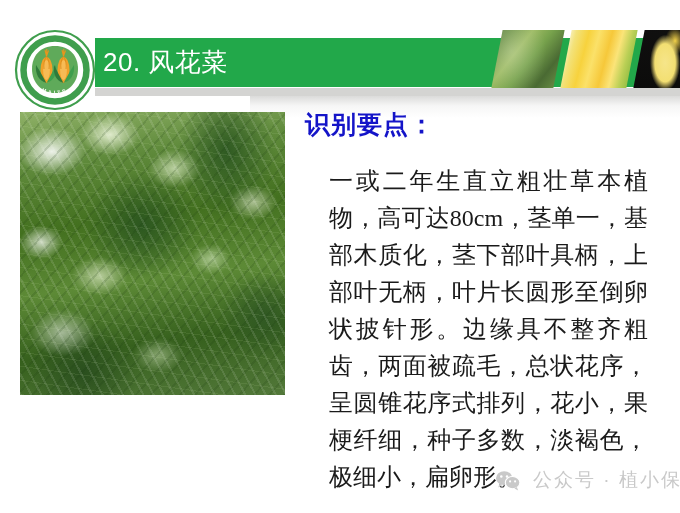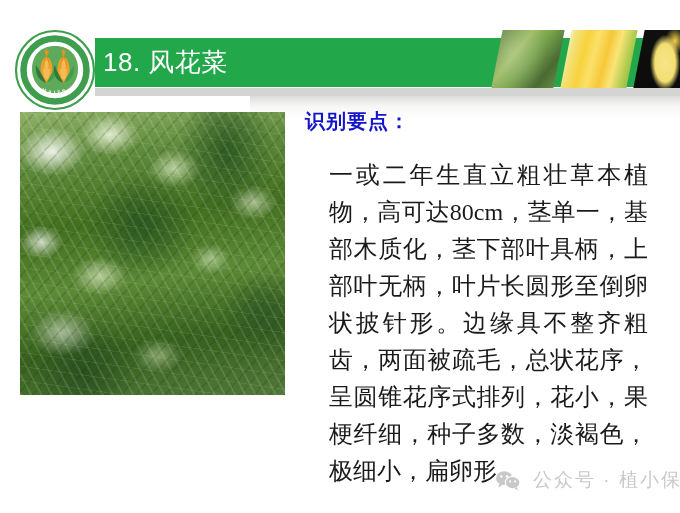--- a/index.html
+++ b/index.html
@@ -169,21 +169,21 @@
   #text-col {
     position: absolute;
     left: 305px;
     top: 108px;
     width: 355px;
   }
   #section-heading {
     color: #1414c8;
     font-family: "Liberation Sans", sans-serif;
     font-weight: bold;
-    font-size: 20px;
+    font-size: 25px;
     letter-spacing: 1px;
     margin: 0 0 22px 0;
   }
   #body-text {
     color: #1a1a1a;
     font-family: "Liberation Serif", serif;
     font-size: 24px;
     line-height: 37px;
     letter-spacing: 0px;
     text-align: justify;
@@ -211,21 +211,21 @@
   }
 </style>
 </head>
 <body>
 
 <div id="slide">
 
   <div id="header">
 
     <div id="title-banner">
-      <div id="title-text">18. 风花菜</div>
+      <div id="title-text">20. 风花菜</div>
     </div>
 
     <div id="gray-strip"></div>
 
     <div id="header-reflection"></div>
 
     <div class="hdr-panel" id="hdr-panel-1">
         <div class="inner"></div>
       </div>
     <div class="hdr-panel" id="hdr-panel-2">

